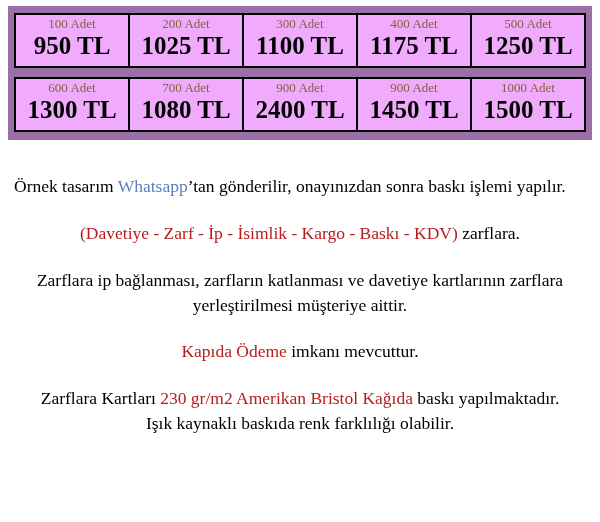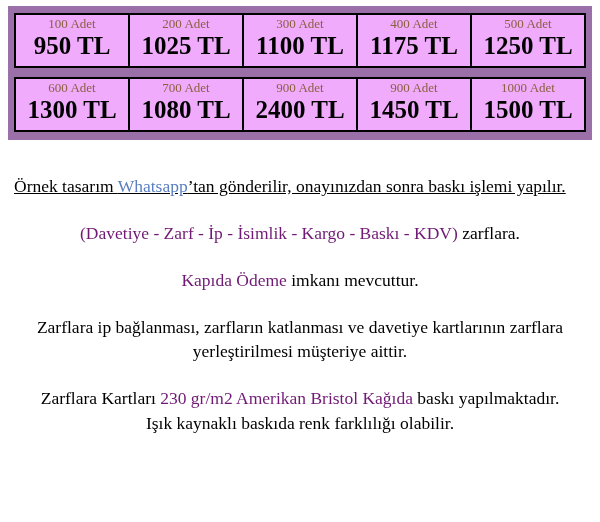--- a/index.html
+++ b/index.html
@@ -72,24 +72,23 @@
     font-size: 17.5px;
     line-height: 1.42;
     margin: 0 0 22px 0;
   }
   .note:last-child {
     margin-bottom: 0;
   }
   .note-first {
     text-align: left;
     padding-left: 4px;
-    text-decoration: underline;
   }
   .hl {
-    color: #701a75;
+    color: #b91c1c;
     margin-top: 48px;
   }
   .hl-blue {
     color: #5a7fc0;
   }
   .note-line {
     display: block;
   }
 </style>
 </head>
@@ -149,26 +148,26 @@
 
   <div class="note note-first">
     <span>Örnek tasarım </span><span class="hl-blue">Whatsapp</span><span>’tan gönderilir, onayınızdan sonra baskı işlemi yapılır.</span>
   </div>
 
   <div class="note">
     <span class="note-line"><span class="hl">(Davetiye - Zarf - İp - İsimlik - Kargo - Baskı - KDV)</span><span> zarflara.</span></span>
   </div>
 
   <div class="note">
-    <span class="hl">Kapıda Ödeme</span><span> imkanı mevcuttur.</span>
+    <span class="note-line">Zarflara ip bağlanması, zarfların katlanması ve davetiye kartlarının zarflara</span>
+    <span class="note-line">yerleştirilmesi müşteriye aittir.</span>
   </div>
 
   <div class="note">
-    <span class="note-line">Zarflara ip bağlanması, zarfların katlanması ve davetiye kartlarının zarflara</span>
-    <span class="note-line">yerleştirilmesi müşteriye aittir.</span>
+    <span class="hl">Kapıda Ödeme</span><span> imkanı mevcuttur.</span>
   </div>
 
   <div class="note">
     <span class="note-line"><span>Zarflara Kartları </span><span class="hl">230 gr/m2 Amerikan Bristol Kağıda</span><span> baskı yapılmaktadır.</span></span>
     <span class="note-line">Işık kaynaklı baskıda renk farklılığı olabilir.</span>
   </div>
 
 </div>
 
 </body></html>

